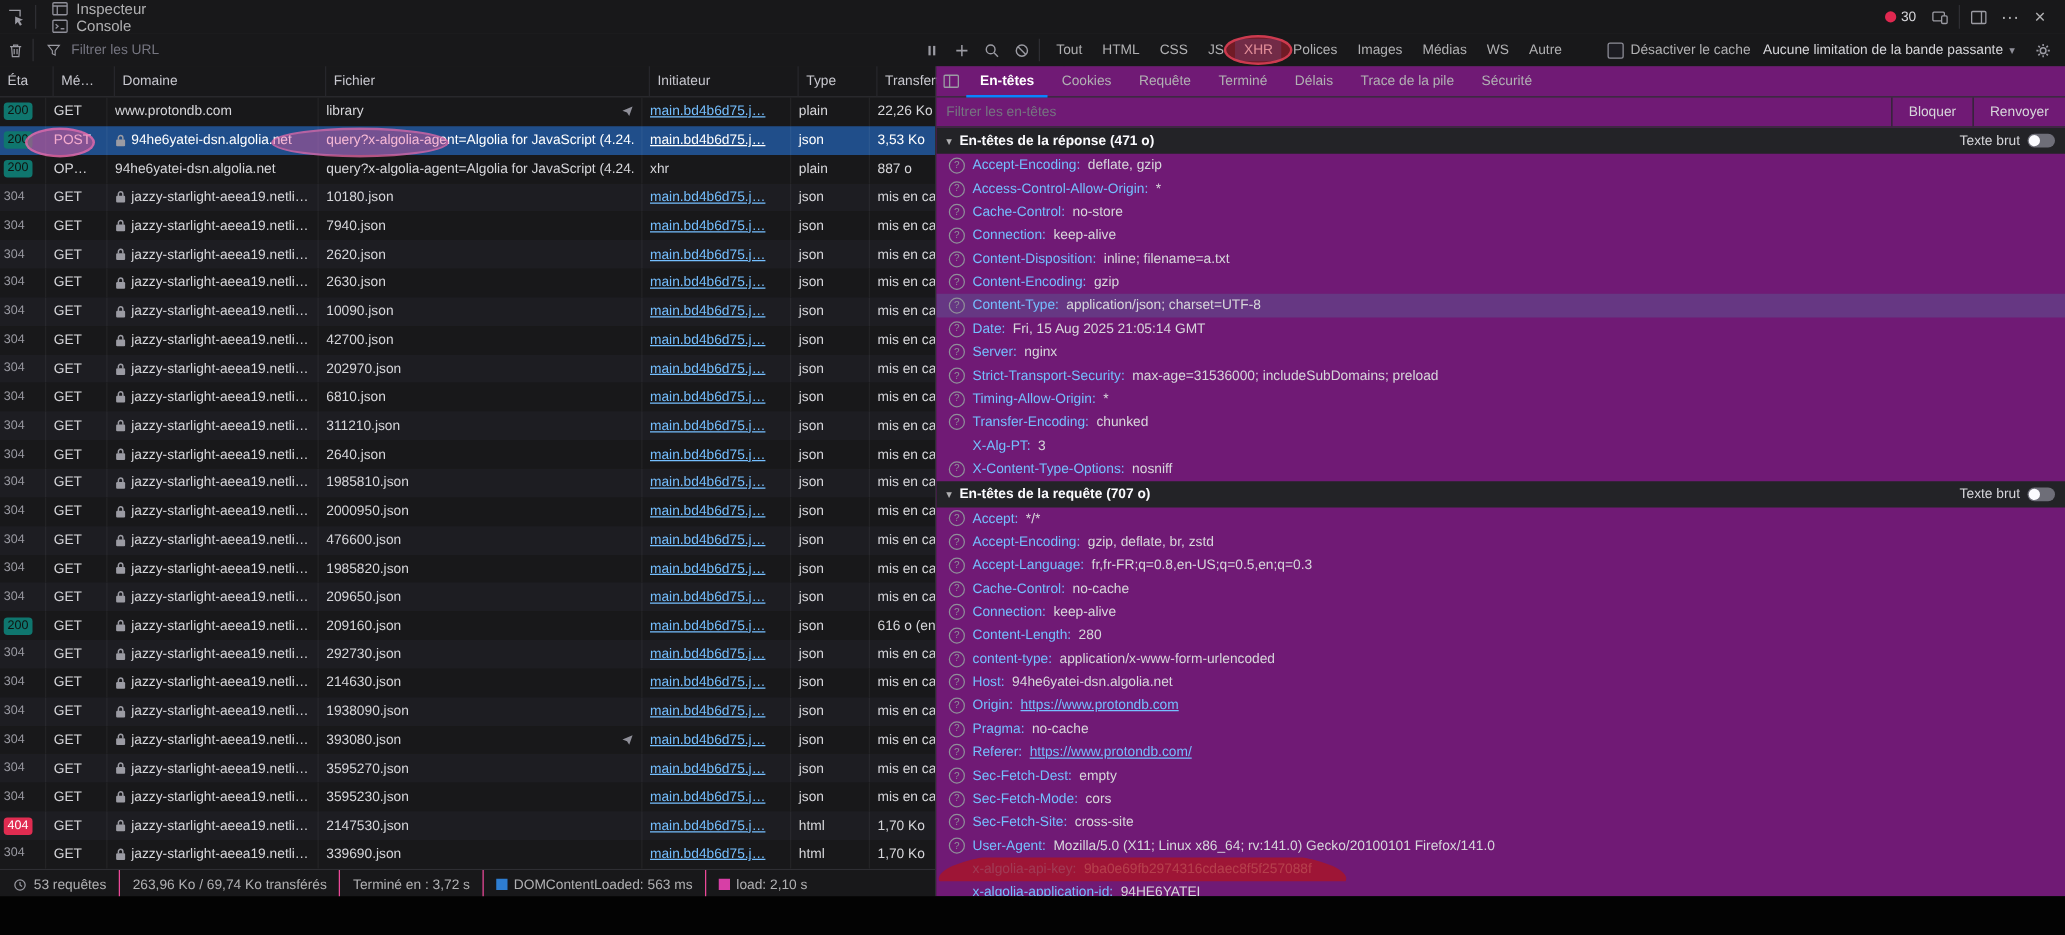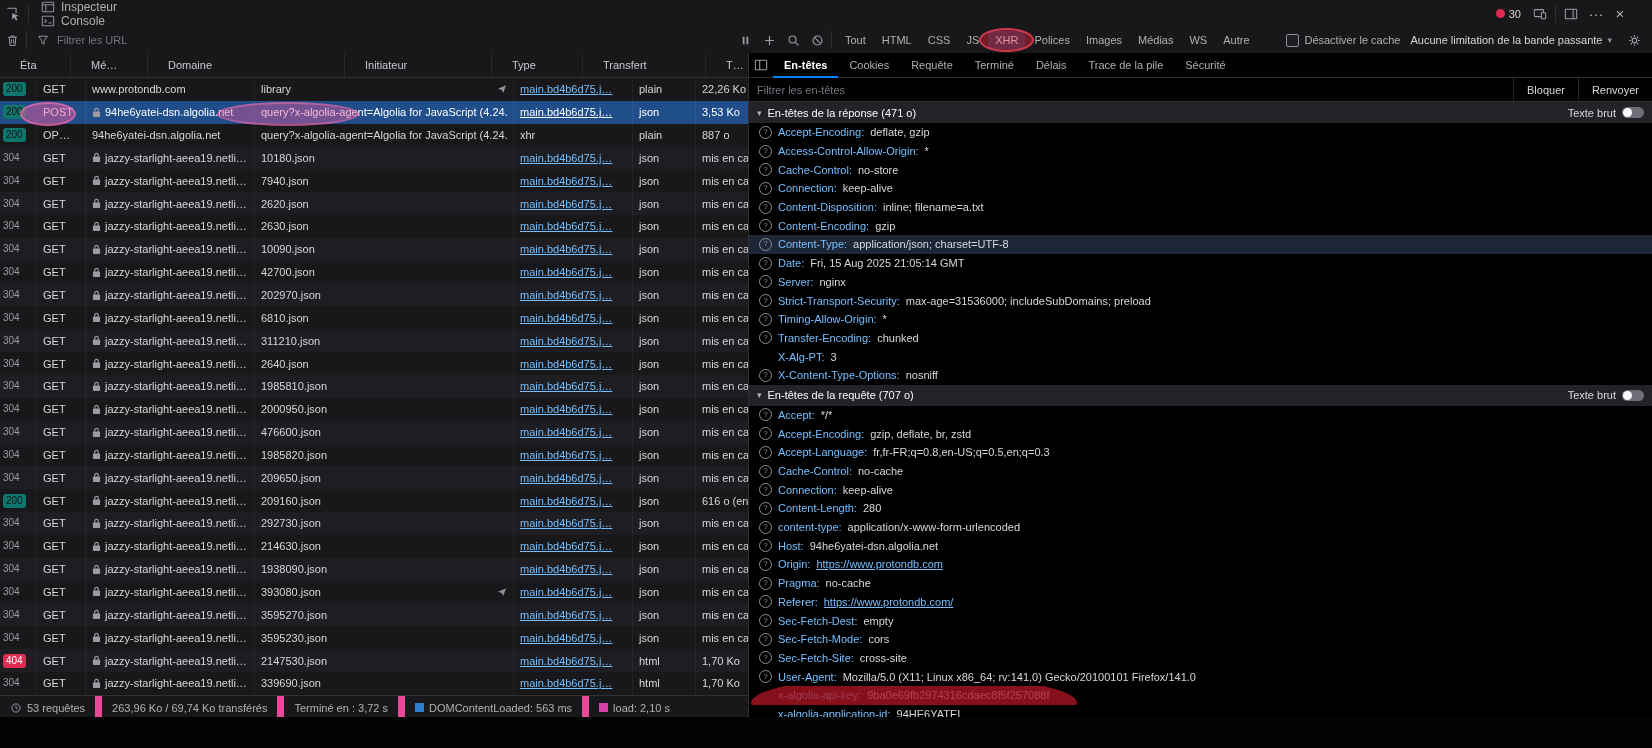--- a/index.html
+++ b/index.html
@@ -11,21 +11,21 @@
   
   .toolbar{position:absolute;top:0;left:0;width:1652px;height:27px;background:#18181a;
     border-bottom:1px solid #2e2e33;display:flex;align-items:stretch;}
   .toolbtn{width:26px;display:flex;align-items:center;justify-content:center;color:#b1b1b3;}
   .ttabs{display:flex;align-items:stretch;flex-direction:column;}
   .ttab{display:flex;align-items:center;gap:6px;padding:0 10px;font-size:12px;color:#b1b1b3;position:relative;cursor:default;white-space:nowrap;}
   .ttab .icon{color:#8f8f99;}
   .ttab.active{color:#75bfff;}
   .ttab.active .icon{color:#75bfff;}
   .ttab.active::after{content:"";position:absolute;left:0;right:0;bottom:-1px;height:2px;background:#0a84ff;}
-  .toolbar-right{margin-left:auto;display:flex;align-items:center;padding-right:20px;}
+  .toolbar-right{margin-left:auto;display:flex;align-items:center;padding-right:8px;}
   .err-badge{display:flex;align-items:center;gap:4px;padding:0 6px;color:#d7d7db;}
   .err-dot{width:9px;height:9px;border-radius:50%;background:#e02850;}
   .txticon{font-size:15px;color:#b1b1b3;width:24px;text-align:center;}
 
   
   .netbar{position:absolute;top:27px;left:0;width:1652px;height:26px;background:#18181a;
     border-bottom:1px solid #2e2e33;display:flex;align-items:center;color:#b1b1b3;}
   .iconbtn{width:24px;height:100%;display:flex;align-items:center;justify-content:center;flex:none;}
   .net-input{display:flex;align-items:center;gap:6px;width:688px;padding:0 8px;flex:none;}
   .net-input input, .detail-filter input{background:transparent;border:none;outline:none;color:#d7d7db;
@@ -40,21 +40,21 @@
   .net-right{margin-left:auto;display:flex;align-items:center;gap:10px;padding-right:6px;}
   .cachebox{display:flex;align-items:center;gap:5px;}
   .checkbox{width:11px;height:11px;border:1px solid #8f8f99;border-radius:2px;background:#1c1c22;flex:none;}
   .throttle{display:flex;align-items:center;gap:5px;color:#d7d7db;white-space:nowrap;}
   .sel-caret{color:#8f8f99;font-size:9px;}
 
   
   .left-panel{position:absolute;top:53px;left:0;width:748px;height:664px;background:#18181a;
     border-right:1px solid #2e2e33;display:flex;flex-direction:column;}
   .table-header{display:flex;height:24px;flex:none;border-bottom:1px solid #2e2e33;background:#18181a;}
-  .hcell{display:flex;align-items:center;padding:0 20px;border-right:1px solid #26262b;
+  .hcell{display:flex;align-items:center;padding:0 6px;border-right:1px solid #26262b;
     color:#c8c8cf;overflow:hidden;white-space:nowrap;flex:none;}
   .table-rows{height:617px;overflow:hidden;flex:none;}
   .nrow{display:flex;height:22.85px;align-items:stretch;color:#d7d7db;background:#18181a;position:relative;}
   .nrow.odd{background:#1d1d22;}
   .nrow.selected{background:#204e8a;color:#fff;}
   .cell{padding:0 6px;white-space:nowrap;overflow:hidden;display:flex;align-items:center;
     border-right:1px solid rgba(255,255,255,.05);flex:none;gap:4px;}
   .c0{width:30px;padding:0 3px;}.c1{width:36px;}.c2{width:156px;}.c3{width:246px;}
   .c4{width:106px;}.c5{width:50px;}.c6{width:82px;}
   .pill{font-size:10px;padding:0 3px;border-radius:3px;line-height:14px;}
@@ -65,41 +65,41 @@
   .nrow.selected .ilink{color:#fff;}
   .ftext{overflow:hidden;flex:1;}
   .marker{margin-left:auto;color:#8f8f99;}
   .annot{position:absolute;top:1px;height:20px;border-radius:50%;pointer-events:none;z-index:3;}
   .annot-post{left:20px;width:52px;background:rgba(233,85,155,.5);border:2px solid rgba(245,115,180,.6);}
   .annot-query{left:217px;width:138px;background:rgba(233,85,155,.42);border:2px solid rgba(245,115,180,.5);}
 
   
   .status-bar{height:23px;flex:none;border-top:1px solid #2e2e33;background:#18181a;
     display:flex;align-items:center;color:#b1b1b3;}
-  .sb-item{display:flex;align-items:center;gap:5px;padding:0 10px;height:100%;border-right:7px solid #ec4899;white-space:nowrap;}
+  .sb-item{display:flex;align-items:center;gap:5px;padding:0 10px;height:100%;border-right:1px solid #ec4899;white-space:nowrap;}
   .sb-item.last{border-right:none;}
   .sq{width:9px;height:9px;flex:none;}
   .sq.blue{background:#2e7dd1;}
   .sq.pink{background:#d73fa6;}
 
   
-  .right-panel{position:absolute;top:53px;left:749px;width:903px;height:664px;background:#000000;
+  .right-panel{position:absolute;top:53px;left:749px;width:903px;height:664px;background:#701a75;
     display:flex;flex-direction:column;overflow:hidden;}
   .detail-tabs{display:flex;height:24px;flex:none;border-bottom:1px solid #2e2e33;align-items:stretch;}
   .dtab{display:flex;align-items:center;padding:0 11px;color:#b1b1b3;position:relative;white-space:nowrap;cursor:default;}
   .dtab.active{color:#fff;font-weight:700;}
   .dtab.active::after{content:"";position:absolute;left:0;right:0;bottom:-1px;height:2px;background:#0a84ff;}
   .detail-filter{height:23px;flex:none;border-bottom:1px solid #2e2e33;display:flex;align-items:center;}
   .detail-filter input{width:220px;padding:0 8px;}
   .dfbtns{margin-left:auto;display:flex;align-items:stretch;height:100%;}
   .dfbtn{display:flex;align-items:center;padding:0 13px;border-left:1px solid #26262b;color:#d7d7db;cursor:default;}
   .detail-content{flex:1;overflow:hidden;}
   .sect-head{height:21px;background:#232327;display:flex;align-items:center;gap:6px;padding:0 8px;color:#fbfbfe;}
   .caret{color:#b1b1b3;font-size:9px;}
-  .sect-title{font-weight:400;}
+  .sect-title{font-weight:700;}
   .raw-wrap{margin-left:auto;display:flex;align-items:center;gap:6px;color:#d7d7db;font-weight:400;}
   .toggle{width:22px;height:11px;border-radius:6px;background:#6e6e78;position:relative;flex:none;}
   .toggle::after{content:"";position:absolute;left:1px;top:1px;width:9px;height:9px;border-radius:50%;background:#fbfbfe;}
   .hrow{display:flex;align-items:center;height:18.7px;padding-left:10px;gap:6px;white-space:nowrap;overflow:hidden;}
   .hrow.hl{background:rgba(84,113,158,.35);}
   .qmark{width:11px;height:11px;border:1px solid #8f8f99;border-radius:50%;color:#8f8f99;font-size:8px;
     display:flex;align-items:center;justify-content:center;flex:none;line-height:1;}
   .qspace{width:13px;flex:none;}
   .hname{color:#75bfff;}
   .hval{color:#d7d7db;}
@@ -333,20 +333,21 @@
           </span>
         </div>
     </div>
   </div>
 
   <div class="left-panel">
     <div id="table-header" class="table-header">
         <div class="hcell" style="width:30px">Éta</div>
         <div class="hcell" style="width:36px">Mé…</div>
         <div class="hcell" style="width:156px">Domaine</div>
+        <div class="hcell" style="width:246px">Fichier</div>
         <div class="hcell" style="width:106px">Initiateur</div>
         <div class="hcell" style="width:50px">Type</div>
         <div class="hcell" style="width:82px">Transfert</div>
         <div class="hcell" style="width:42px">T…</div>
       </div>
     <div id="table-rows" class="table-rows">
         <div class="nrow">
           <div class="cell c0">
             <span class="pill s2">200</span>
           </div>

